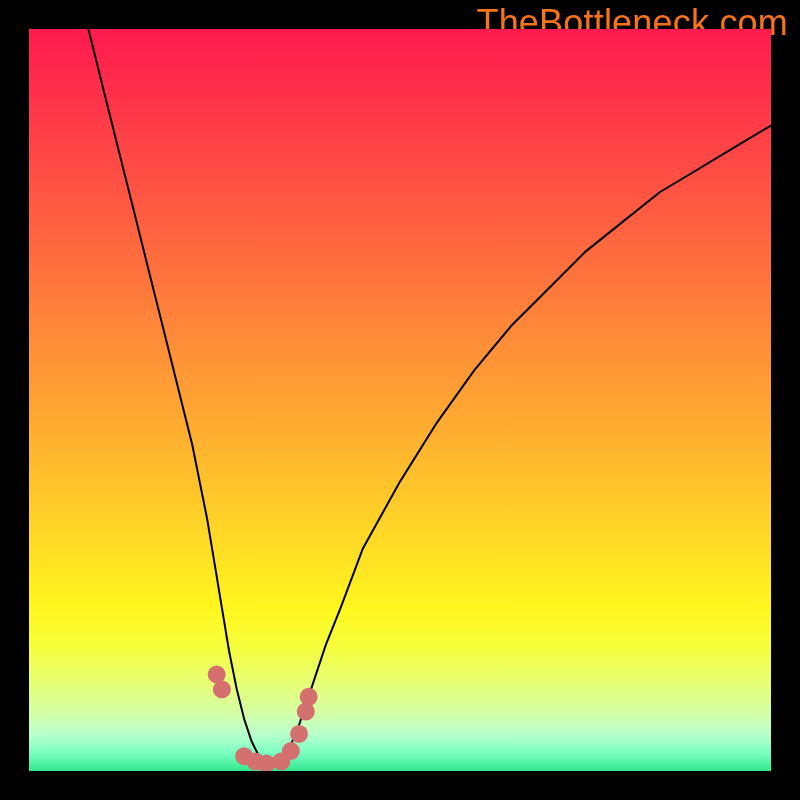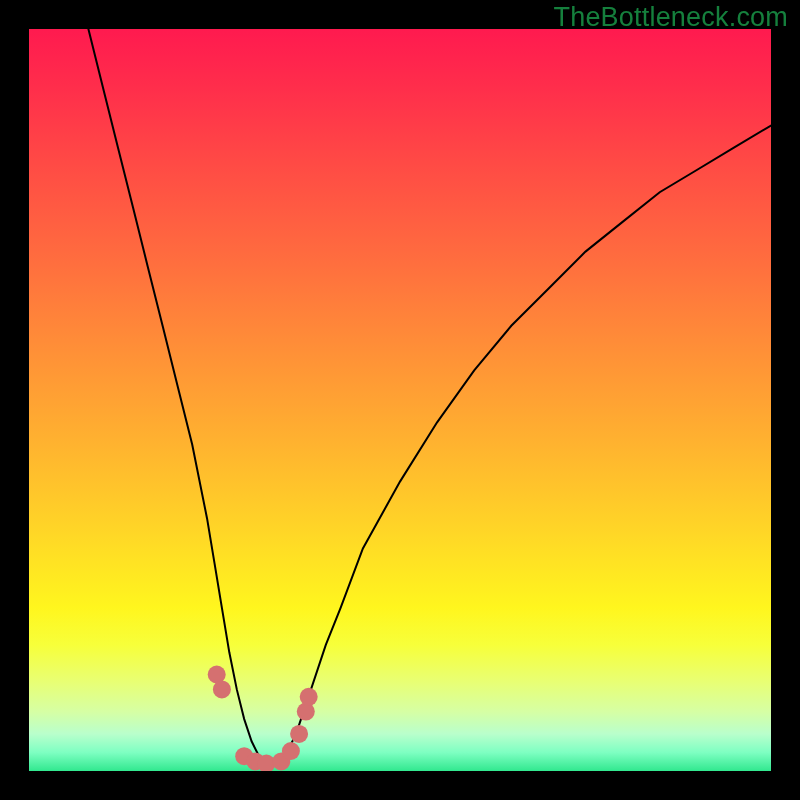--- a/index.html
+++ b/index.html
@@ -39,22 +39,22 @@
       #d6ffa4 92%,
       #b9ffcc 95%,
       #7effc2 97.5%,
       #31e88f 100%
     );
   }
   .watermark {
     position: absolute;
     top: 2px;
     right: 12px;
-    color: #15803d;
-    font-size: 27px;
+    color: #f97316;
+    font-size: 36px;
     font-weight: 400;
     letter-spacing: 0.2px;
     font-family: Arial, Helvetica, sans-serif;
   }
   svg.curves {
     position: absolute;
     left: 0; top: 0;
     width: 742px; height: 742px;
     pointer-events: none;
   }

